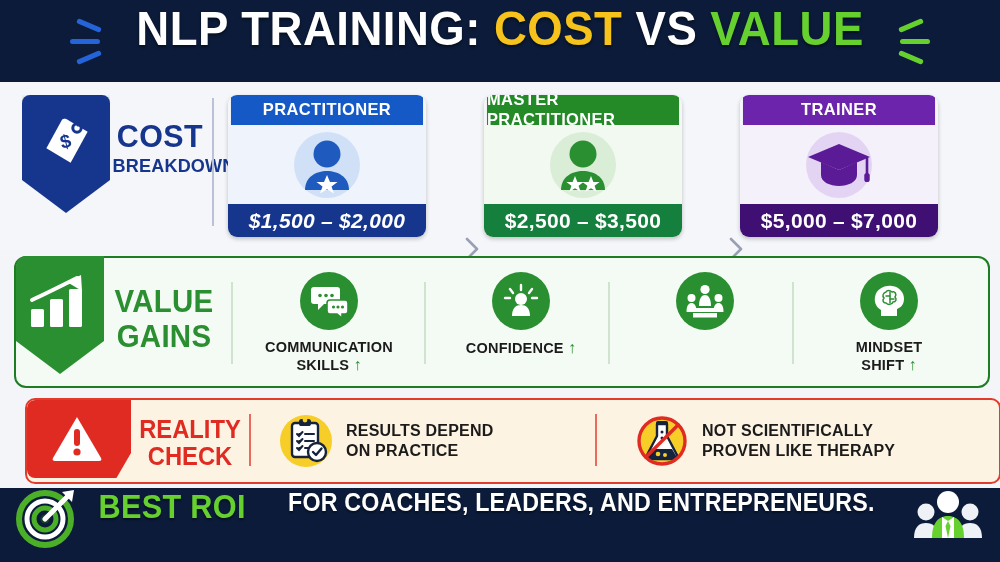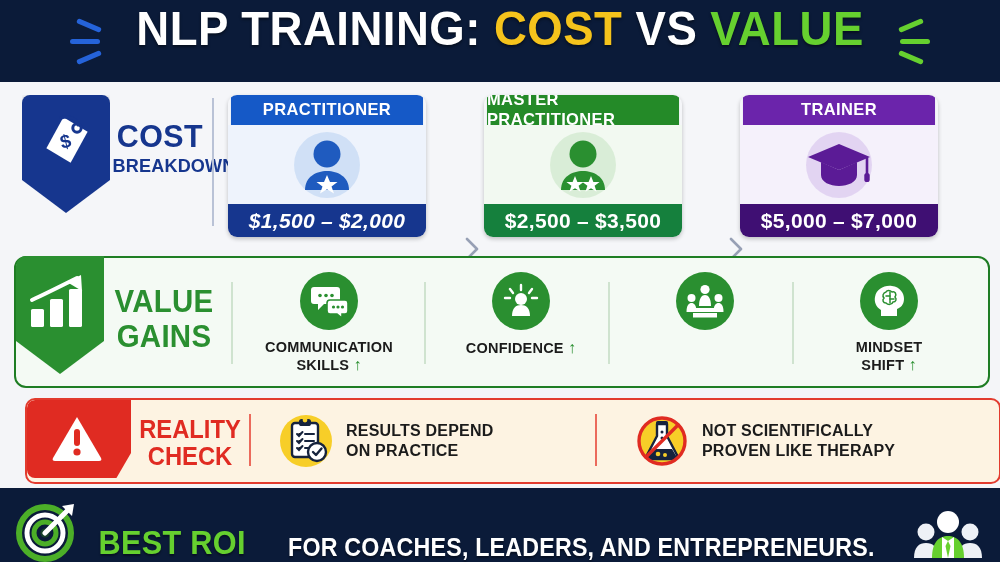--- a/index.html
+++ b/index.html
@@ -140,21 +140,21 @@
   .ritem .rtext{
     color:#1b1b1b;font-weight:bold;font-size:16px;line-height:1.25;
     font-family:"Liberation Sans Narrow","Liberation Sans",sans-serif;letter-spacing:.2px;
   }
 
   
   .footer{
     position:absolute;left:0;top:488px;width:1000px;height:74px;background:#0b1b39;
   }
   .footer .inner{position:absolute;left:0;top:0;width:1000px;height:74px;
-    display:flex;align-items:flex-end;justify-content:center;gap:15px;}
+    display:flex;align-items:flex-start;justify-content:center;gap:15px;}
   .roi-text{
     font-family:"Liberation Sans Narrow","Liberation Sans",sans-serif;
     font-weight:bold;font-size:33px;color:#66d02f;letter-spacing:.3px;transform:scaleX(.93);
     text-shadow:0 2px 2px rgba(0,0,0,.4);
   }
   .roi-sub{
     font-family:"Liberation Sans Narrow","Liberation Sans",sans-serif;
     font-weight:bold;font-size:25px;color:#ffffff;letter-spacing:.2px;transform:scaleX(.93);
     text-shadow:0 2px 2px rgba(0,0,0,.4);
   }

